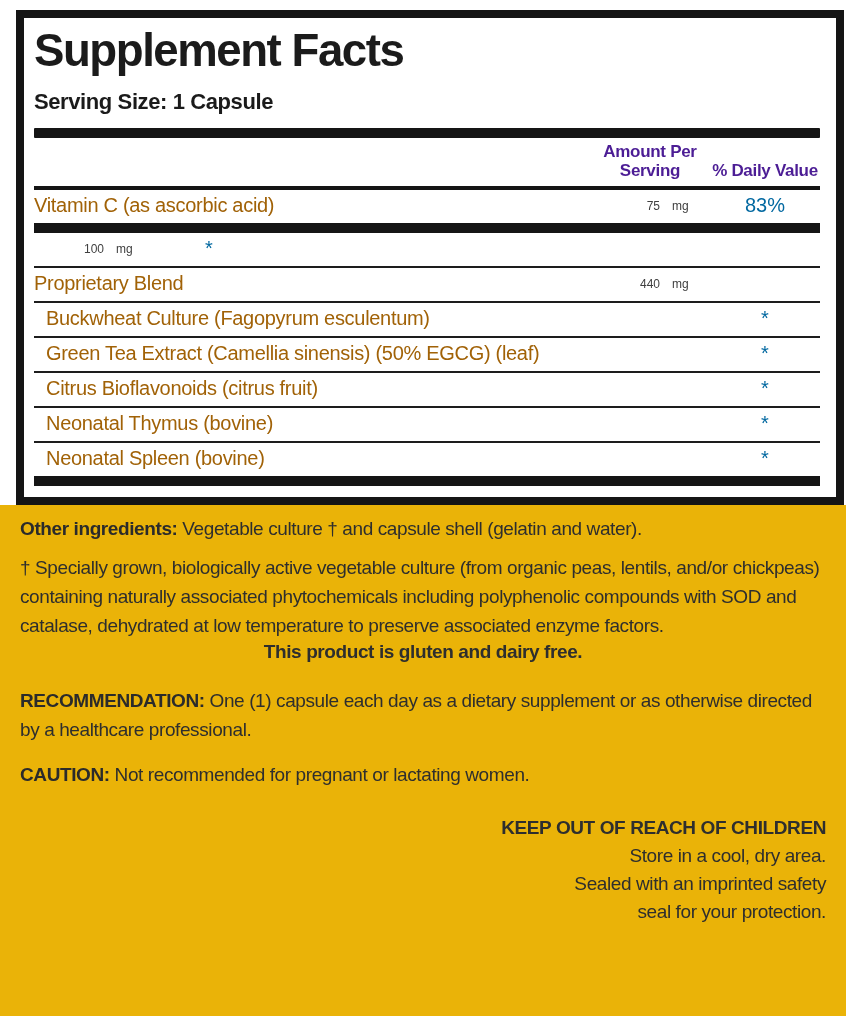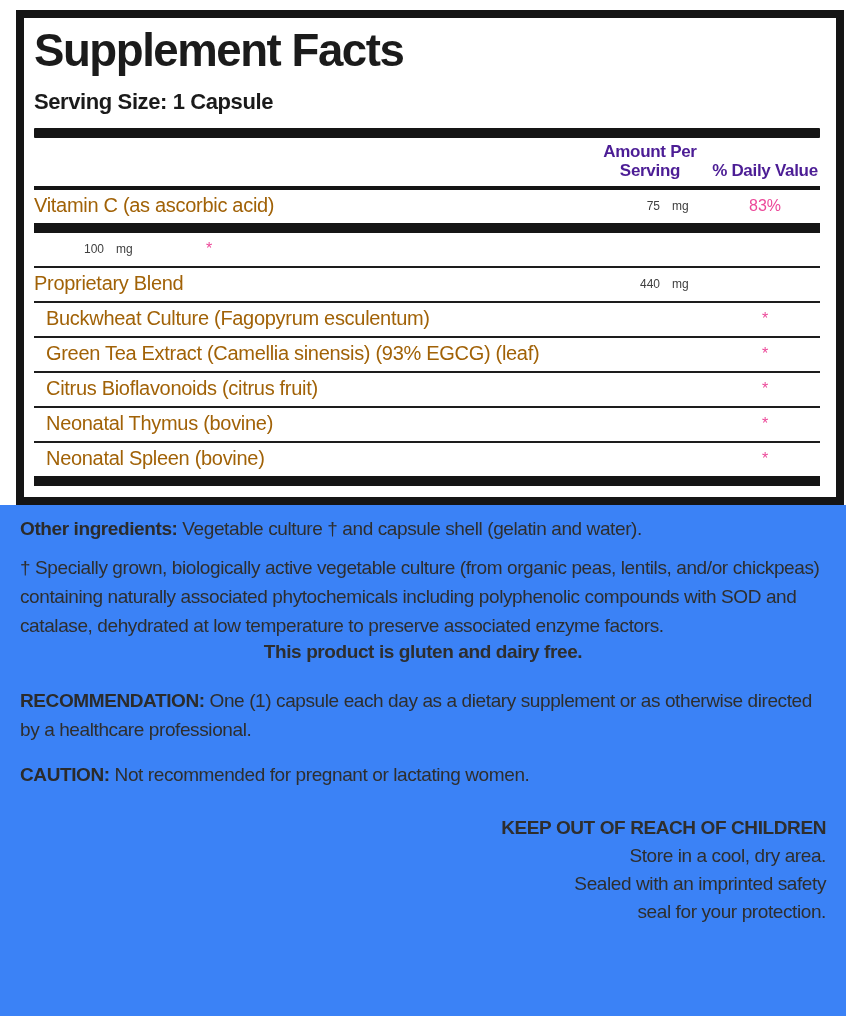--- a/index.html
+++ b/index.html
@@ -29,26 +29,26 @@
   .hdr-dv{width:110px;}
   .sep-mid{background:#151515;height:4px;}
   .sep-line{background:#1d1d1d;height:2px;}
   .sep-bar{background:#151515;height:10px;}
   .row{display:flex;align-items:center;padding:4px 0 5px 0;min-height:24px;}
   .row .name{flex:1;font-size:20px;letter-spacing:-.3px;color:#a16207;}
   .row.indent .name{padding-left:12px;}
   .row .amount{width:120px;display:flex;align-items:baseline;font-size:12px;color:#404040;}
   .row .amount .num{flex:1;text-align:right;}
   .row .amount .unit{width:38px;text-align:left;margin-left:12px;}
-  .row .dv{width:110px;text-align:center;font-size:16px;color:#ec4899;}
+  .row .dv{width:110px;text-align:center;font-size:20px;color:#0369a1;}
   .footnote{font-size:20px;font-weight:bold;letter-spacing:-.3px;margin-top:8px;color:#161616;}
   
   .info-section{
     position:absolute;left:0;top:505px;width:846px;height:511px;
-    box-sizing:border-box;background:#3b82f6;color:#2e2e2e;
+    box-sizing:border-box;background:#eab308;color:#2e2e2e;
     padding:9px 20px 0 20px;font-size:19px;letter-spacing:-.4px;
     line-height:29px;overflow:hidden;
   }
   .info-section b{color:#2b2b2b;}
   .info-p{margin:0;}
   .dagger-note{margin-top:10px;}
   .center-line{text-align:center;font-weight:bold;margin-top:-3px;}
   .recommendation{margin-top:20px;}
   .caution{margin-top:16px;}
   .keepout-block{margin-top:25px;text-align:right;line-height:28px;}
@@ -98,21 +98,21 @@
       <div class="row indent">
         <div class="cell name">Buckwheat Culture (Fagopyrum esculentum)</div>
         <div class="cell amount">
           <span class="num"></span>
           <span class="unit"></span>
         </div>
         <div class="cell dv">*</div>
       </div>
       <div class="sep-line"></div>
       <div class="row indent">
-        <div class="cell name">Green Tea Extract (Camellia sinensis) (93% EGCG) (leaf)</div>
+        <div class="cell name">Green Tea Extract (Camellia sinensis) (50% EGCG) (leaf)</div>
         <div class="cell amount">
           <span class="num"></span>
           <span class="unit"></span>
         </div>
         <div class="cell dv">*</div>
       </div>
       <div class="sep-line"></div>
       <div class="row indent">
         <div class="cell name">Citrus Bioflavonoids (citrus fruit)</div>
         <div class="cell amount">

